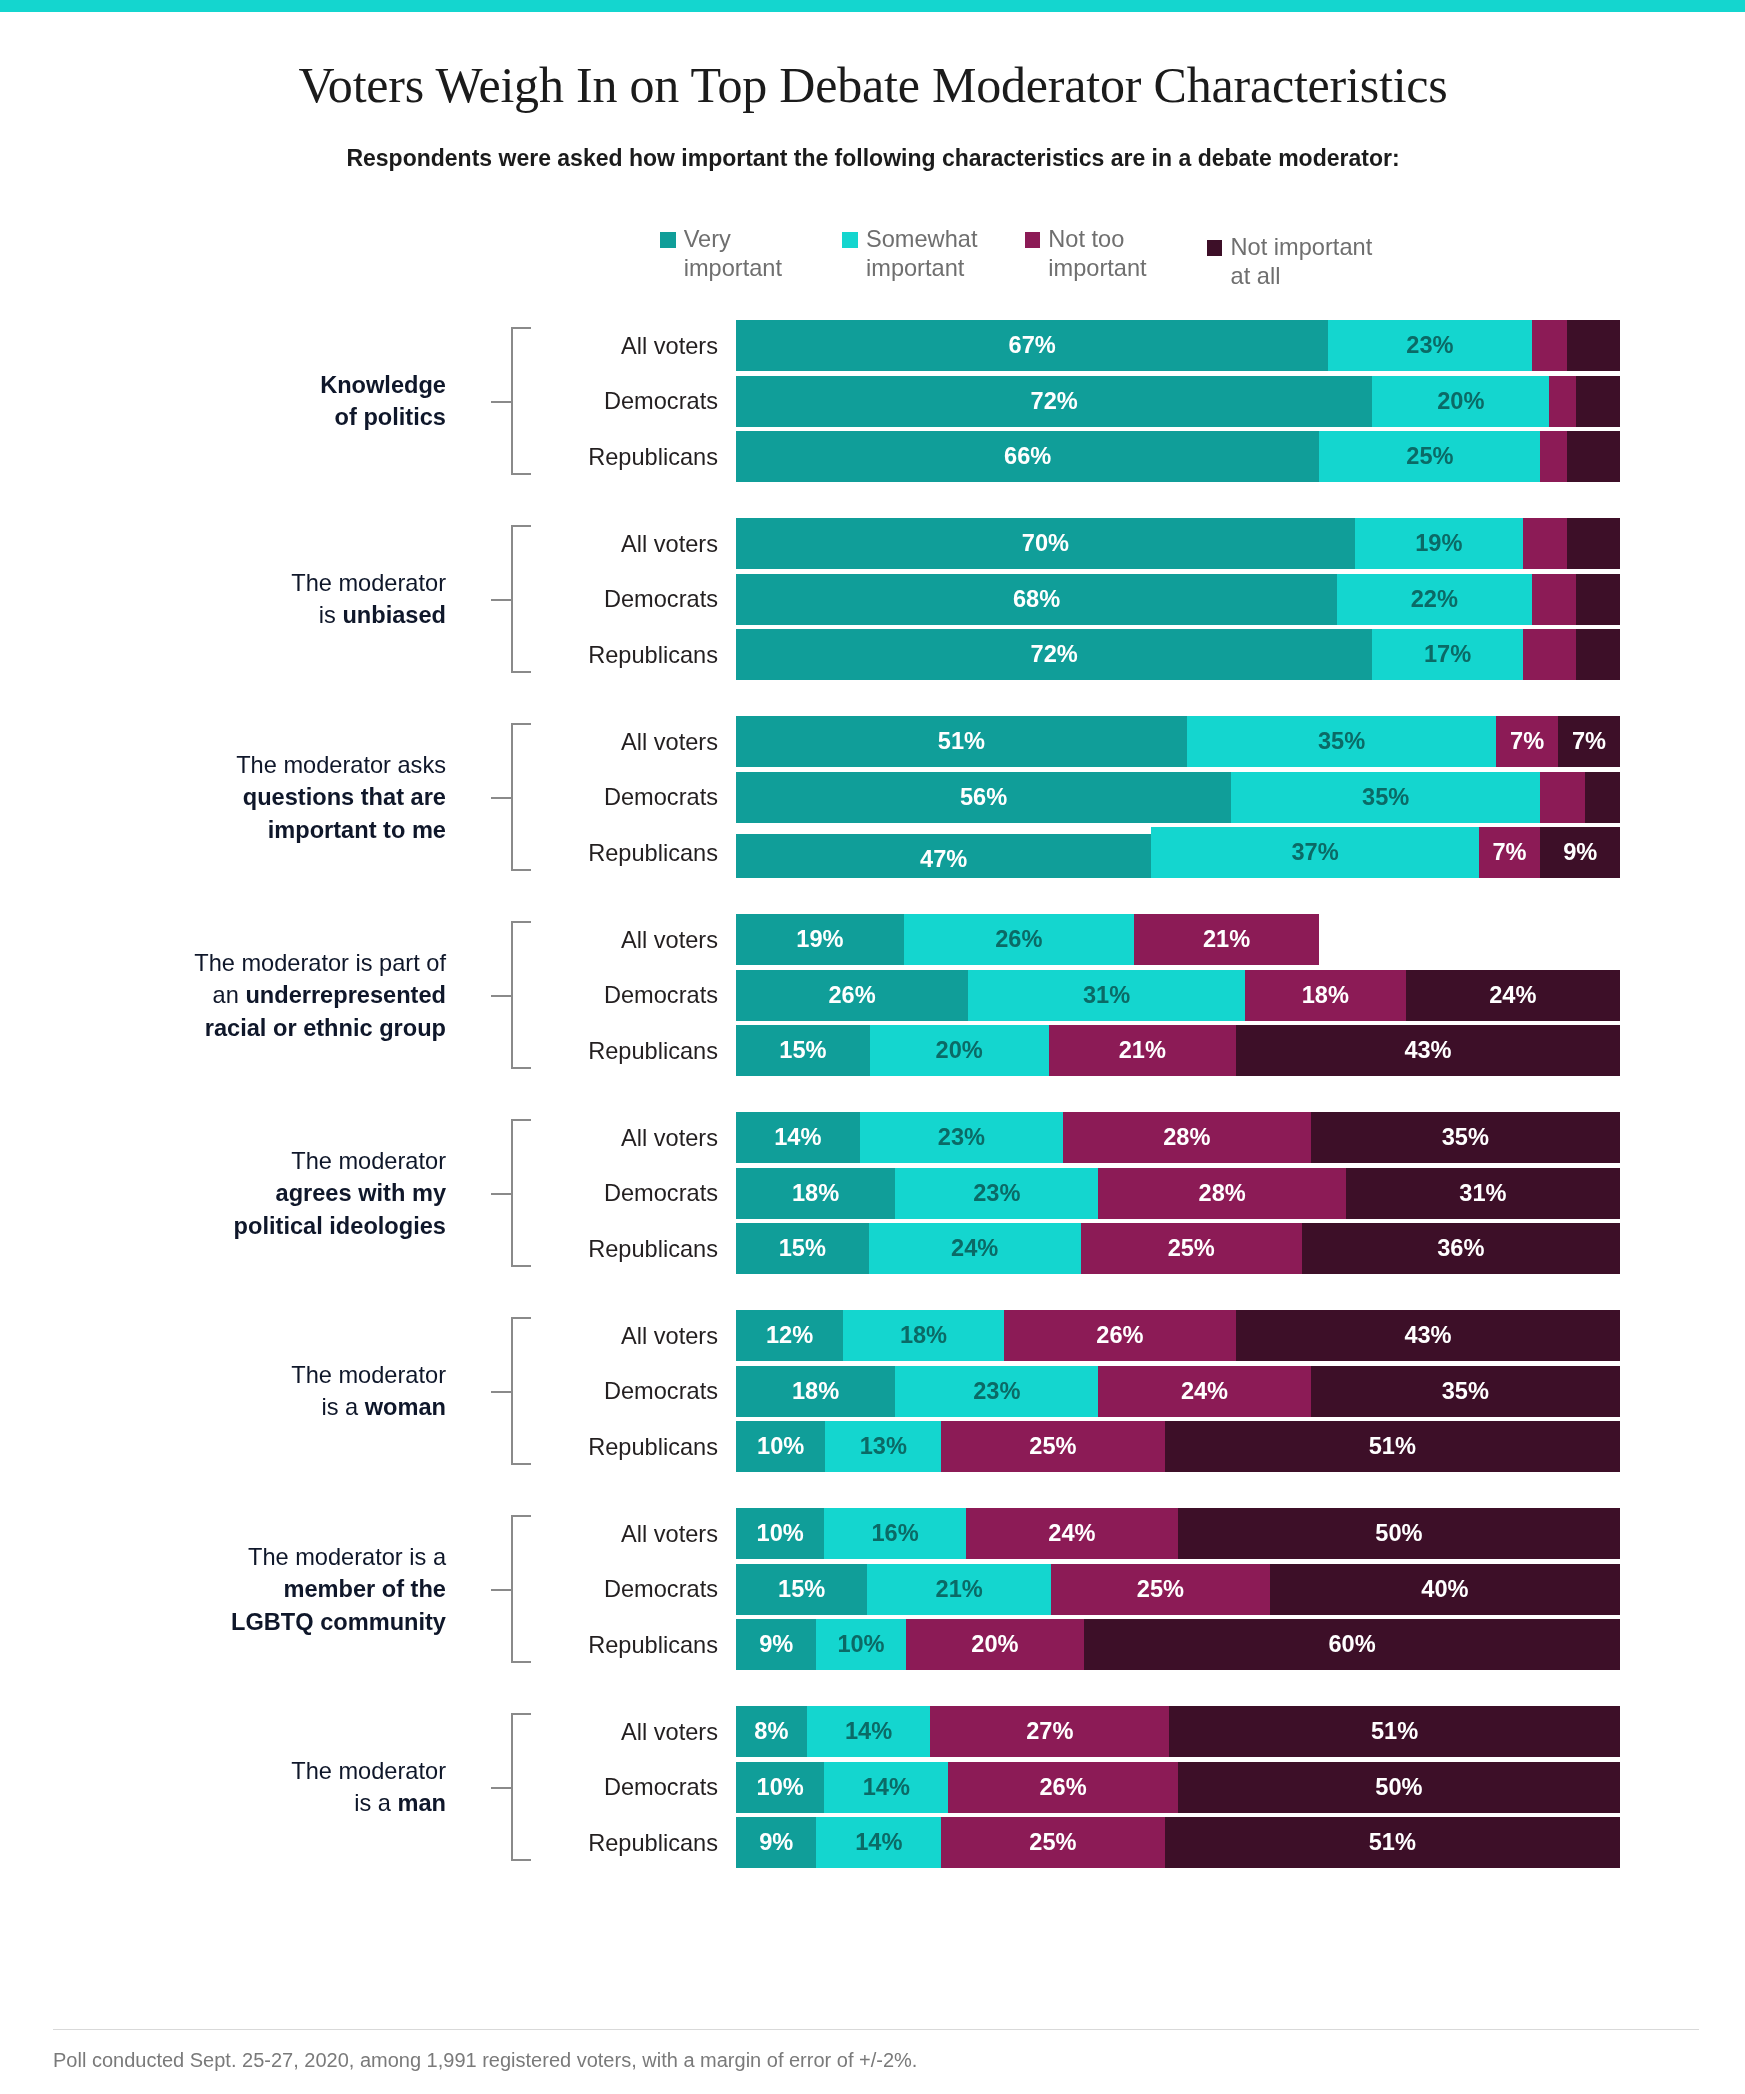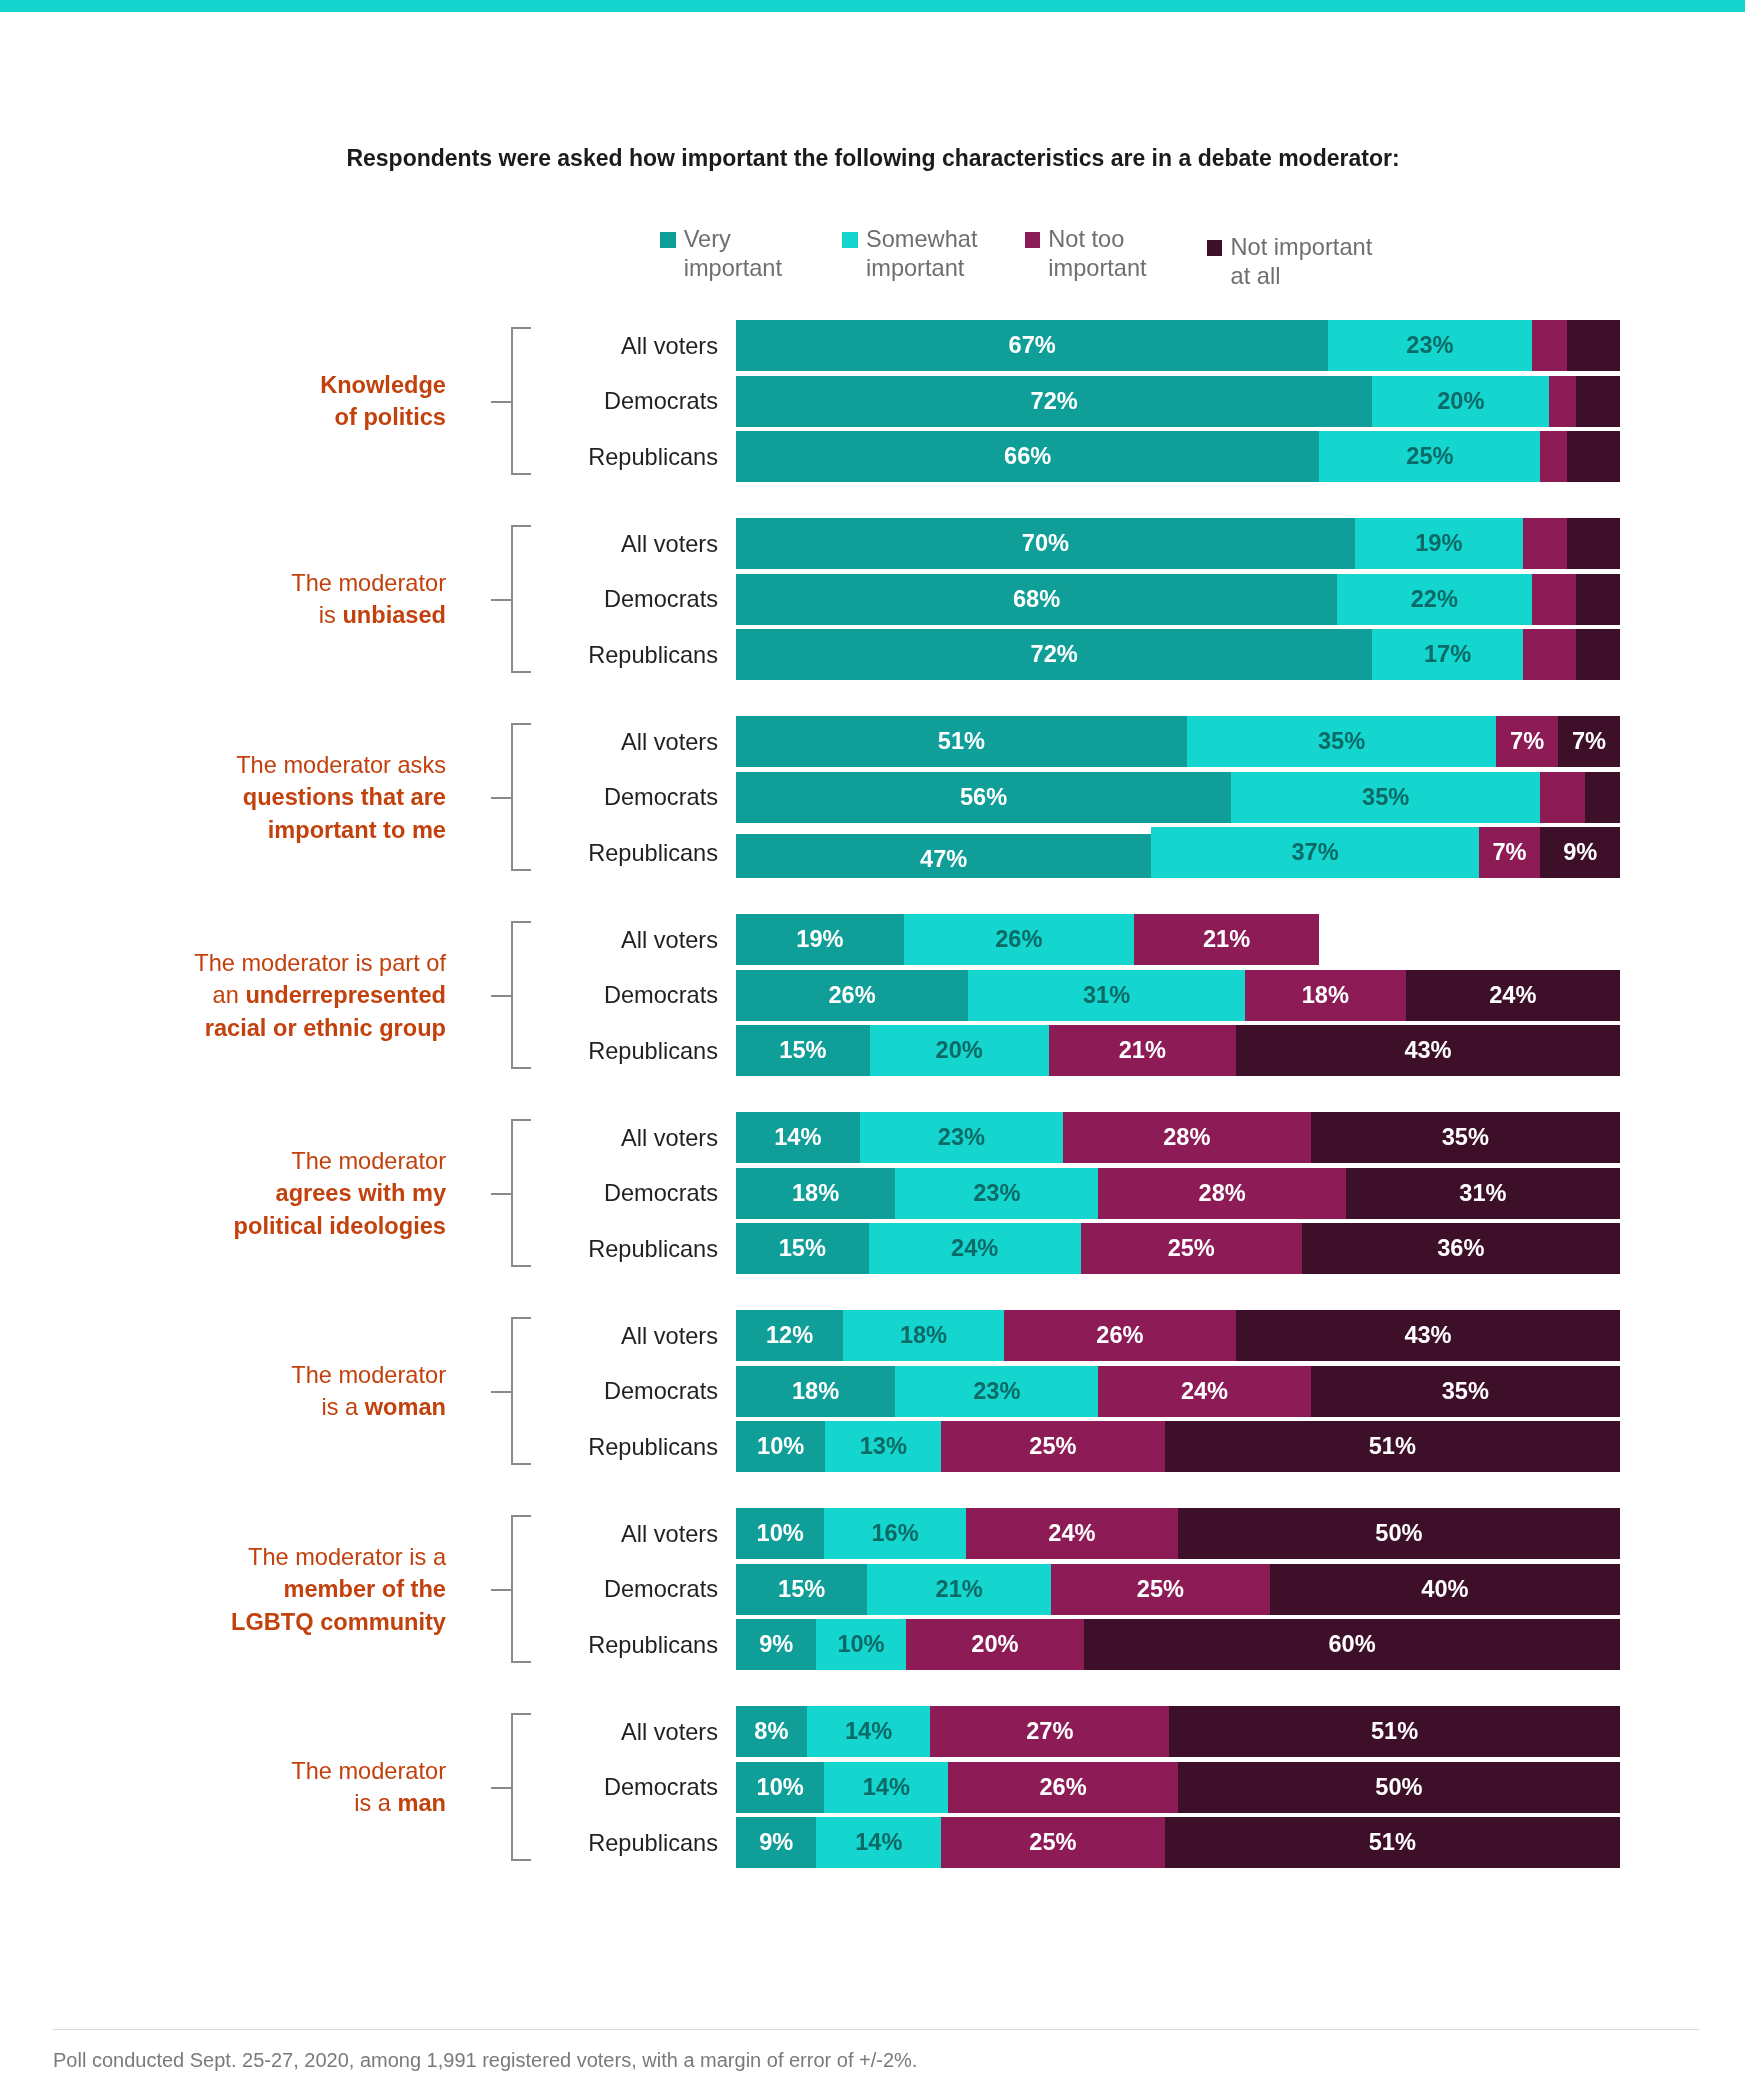--- a/index.html
+++ b/index.html
@@ -75,21 +75,21 @@
     position: relative;
     width: 1746px;
   }
   .group-label {
     position: absolute;
     left: 55px;
     width: 391px;
     text-align: right;
     font-size: 23.6px;
     line-height: 1.37;
-    color: #c2410c;
+    color: #0f172a;
     top: 50%;
     transform: translateY(-50%);
   }
   .group-label b { font-weight: 700; }
 
   .bracket {
     position: absolute;
     left: 491px;
     top: 7.3px;
     bottom: 7.3px;
@@ -196,20 +196,21 @@
     color: #7a7a7a;
   }
 </style>
 </head>
 <body>
 
 <div class="page">
 
   <div class="top-accent"></div>
 
+  <div class="title">Voters Weigh In on Top Debate Moderator Characteristics</div>
   <div class="subtitle">Respondents were asked how important the following characteristics are in a debate moderator:</div>
 
   <div class="legend" id="legend">
       <div class="legend-item">
         <span class="legend-swatch" style="background: rgb(16, 158, 153);"></span>
         <span class="legend-label">Very<br>important</span>
       </div>
       <div class="legend-item">
         <span class="legend-swatch" style="background: rgb(20, 214, 207);"></span>
         <span class="legend-label">Somewhat<br>important</span>

